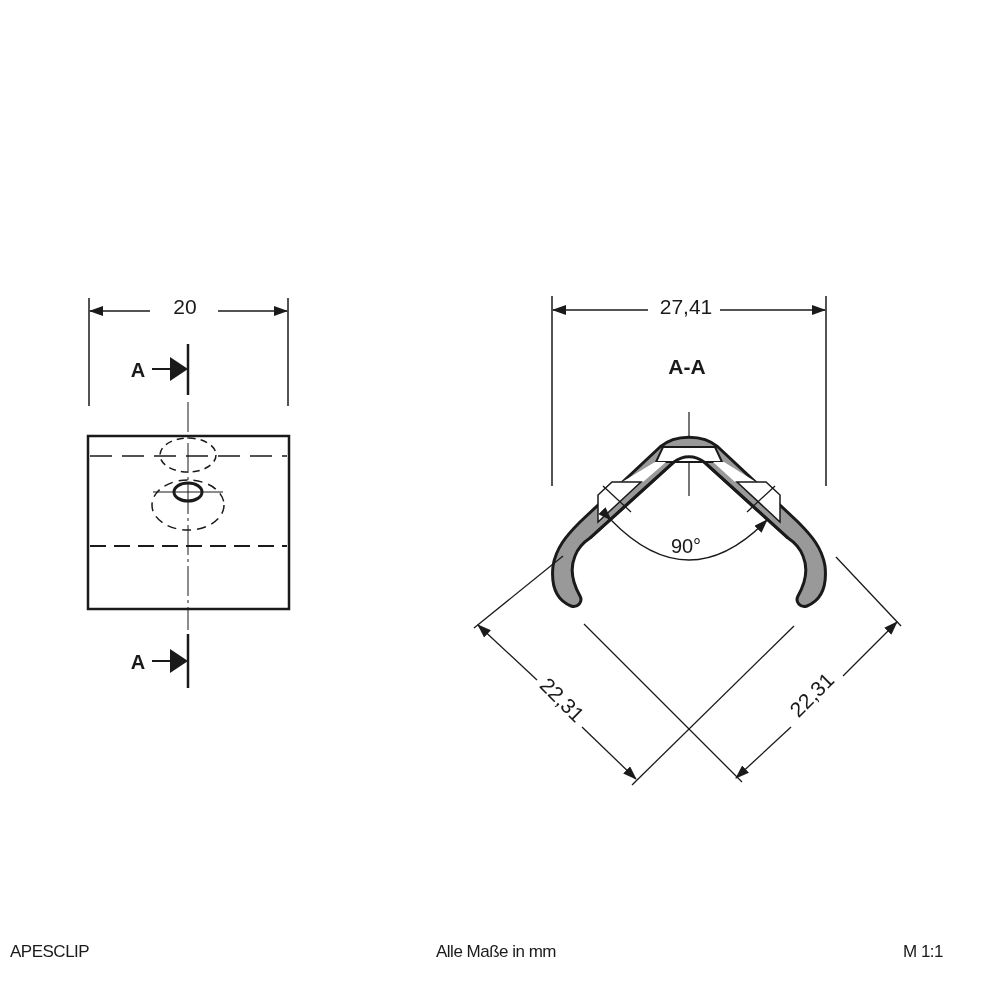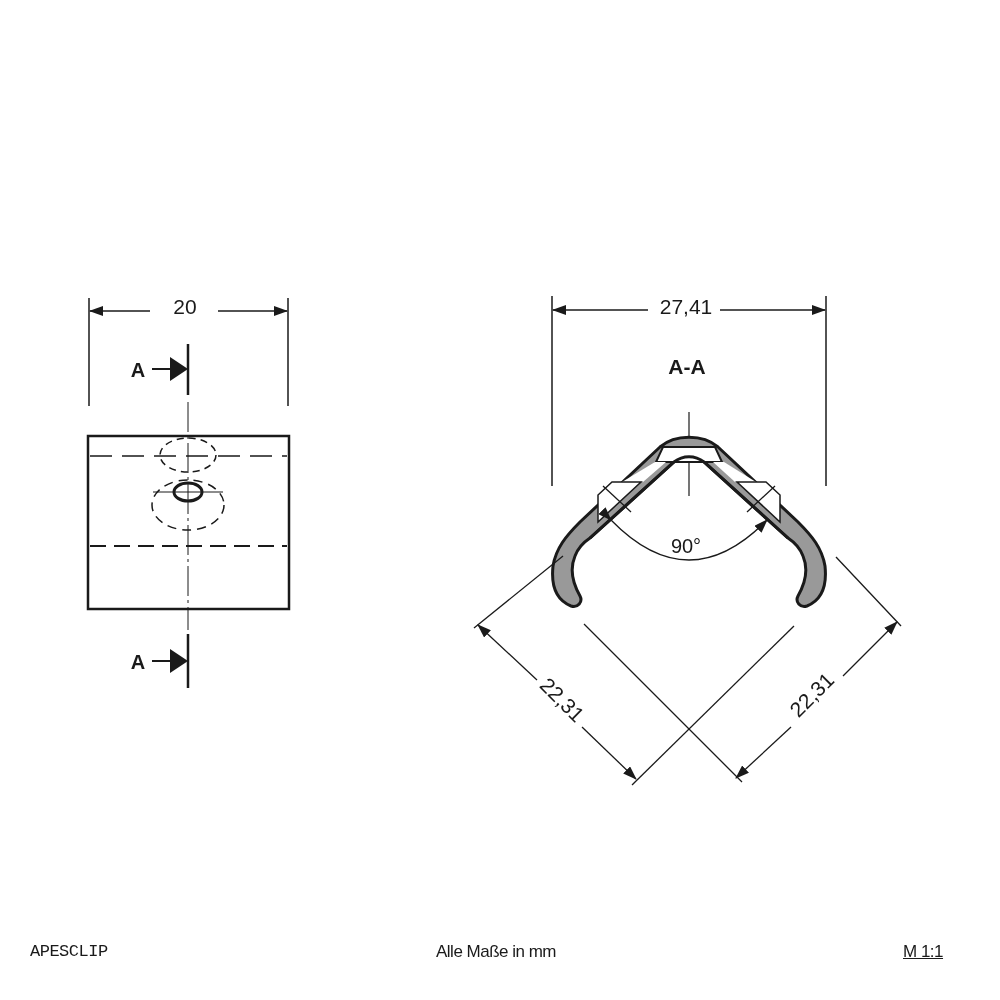--- a/index.html
+++ b/index.html
@@ -96,15 +96,15 @@
     <line x1="791" y1="727" x2="736" y2="778" stroke-width="1.3" marker-end="url(#ah)"></line>
   </g>
 
   <text class="lbl" x="686" y="314" font-size="21" text-anchor="middle">27,41</text>
   <text class="lbl" x="687" y="374" font-size="21" font-weight="bold" text-anchor="middle">A-A</text>
   <text class="lbl" x="686" y="553" font-size="20" text-anchor="middle">90°</text>
   <text class="lbl" x="557" y="705" font-size="21" text-anchor="middle" transform="rotate(45 557 705)">22,31</text>
   <text class="lbl" x="817" y="700" font-size="21" text-anchor="middle" transform="rotate(-45 817 700)">22,31</text>
 </svg>
 
-<div class="footer" style="left:30px;font-family:Liberation Mono, monospace;">APESCLIP</div>
+<div class="footer" style="left:10px;">APESCLIP</div>
 <div class="footer" style="left:436px;">Alle Maße in mm</div>
-<div class="footer" style="left:903px;text-decoration:underline;">M 1:1</div>
+<div class="footer" style="left:903px;">M 1:1</div>
 
 </body></html>

